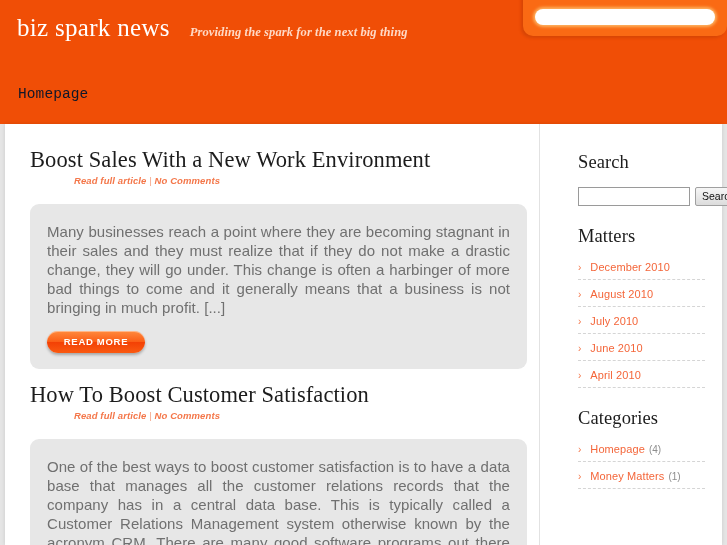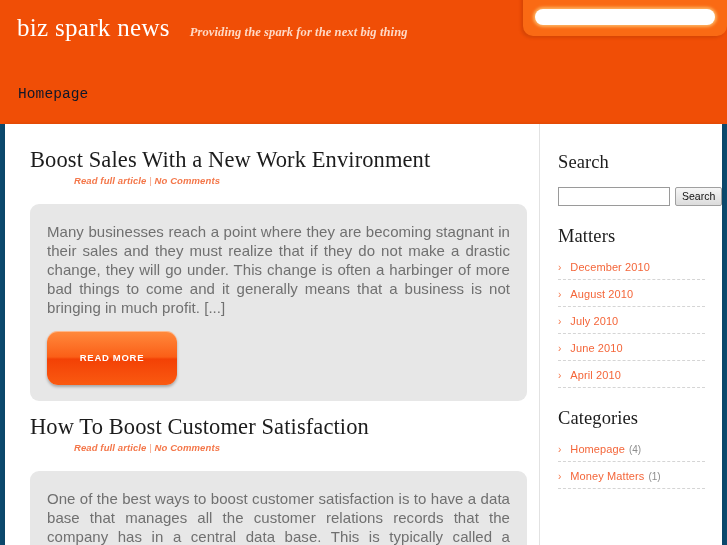--- a/index.html
+++ b/index.html
@@ -95,21 +95,21 @@
     font-family: Liberation Mono, monospace;
   }
   .nav-item-0 { margin-left: 18px; }
   .nav-item-1 { margin-left: 62px; }
 
   
   .page {
     position: relative;
     width: 727px;
     height: 421px;
-    background: #0c4a6e;
+    background: #e5e5e5;
     display: flex;
     box-sizing: border-box;
   }
   .page-inner {
     position: relative;
     margin: 0 5px;
     width: 717px;
     background: #ffffff;
     display: flex;
     box-shadow: 0 0 4px rgba(0,0,0,0.12);
@@ -157,21 +157,21 @@
     line-height: 19px;
     color: #707070;
     text-align: justify;
     margin: 0 0 14px 0;
     letter-spacing: 0.05px;
   }
   .read-more {
     display: inline-block;
     border: 0;
     cursor: pointer;
-    padding: 16px;
+    padding: 0;
     width: 98px;
     height: 22px;
     line-height: 22px;
     text-align: center;
     border-radius: 11px;
     color: #ffffff;
     font-size: 9.5px;
     font-weight: bold;
     letter-spacing: 0.7px;
     text-decoration: none;
@@ -180,21 +180,21 @@
     font-family: "Liberation Sans", sans-serif;
   }
 
   
   .sidebar {
     width: 183px;
     box-sizing: border-box;
     padding: 28px 17px 0 18px;
     border-left: 1px solid #e2e2e2;
   }
-  .widget { margin-bottom: 20px; }
+  .widget { margin-bottom: 20px; margin-left: 20px; }
   .widget-title {
     font-family: "Liberation Serif", serif;
     font-size: 18.5px;
     font-weight: 400;
     color: #1c1c1c;
     margin: 0 0 14px 0;
     letter-spacing: 0.1px;
   }
   .search-row {
     display: flex;

